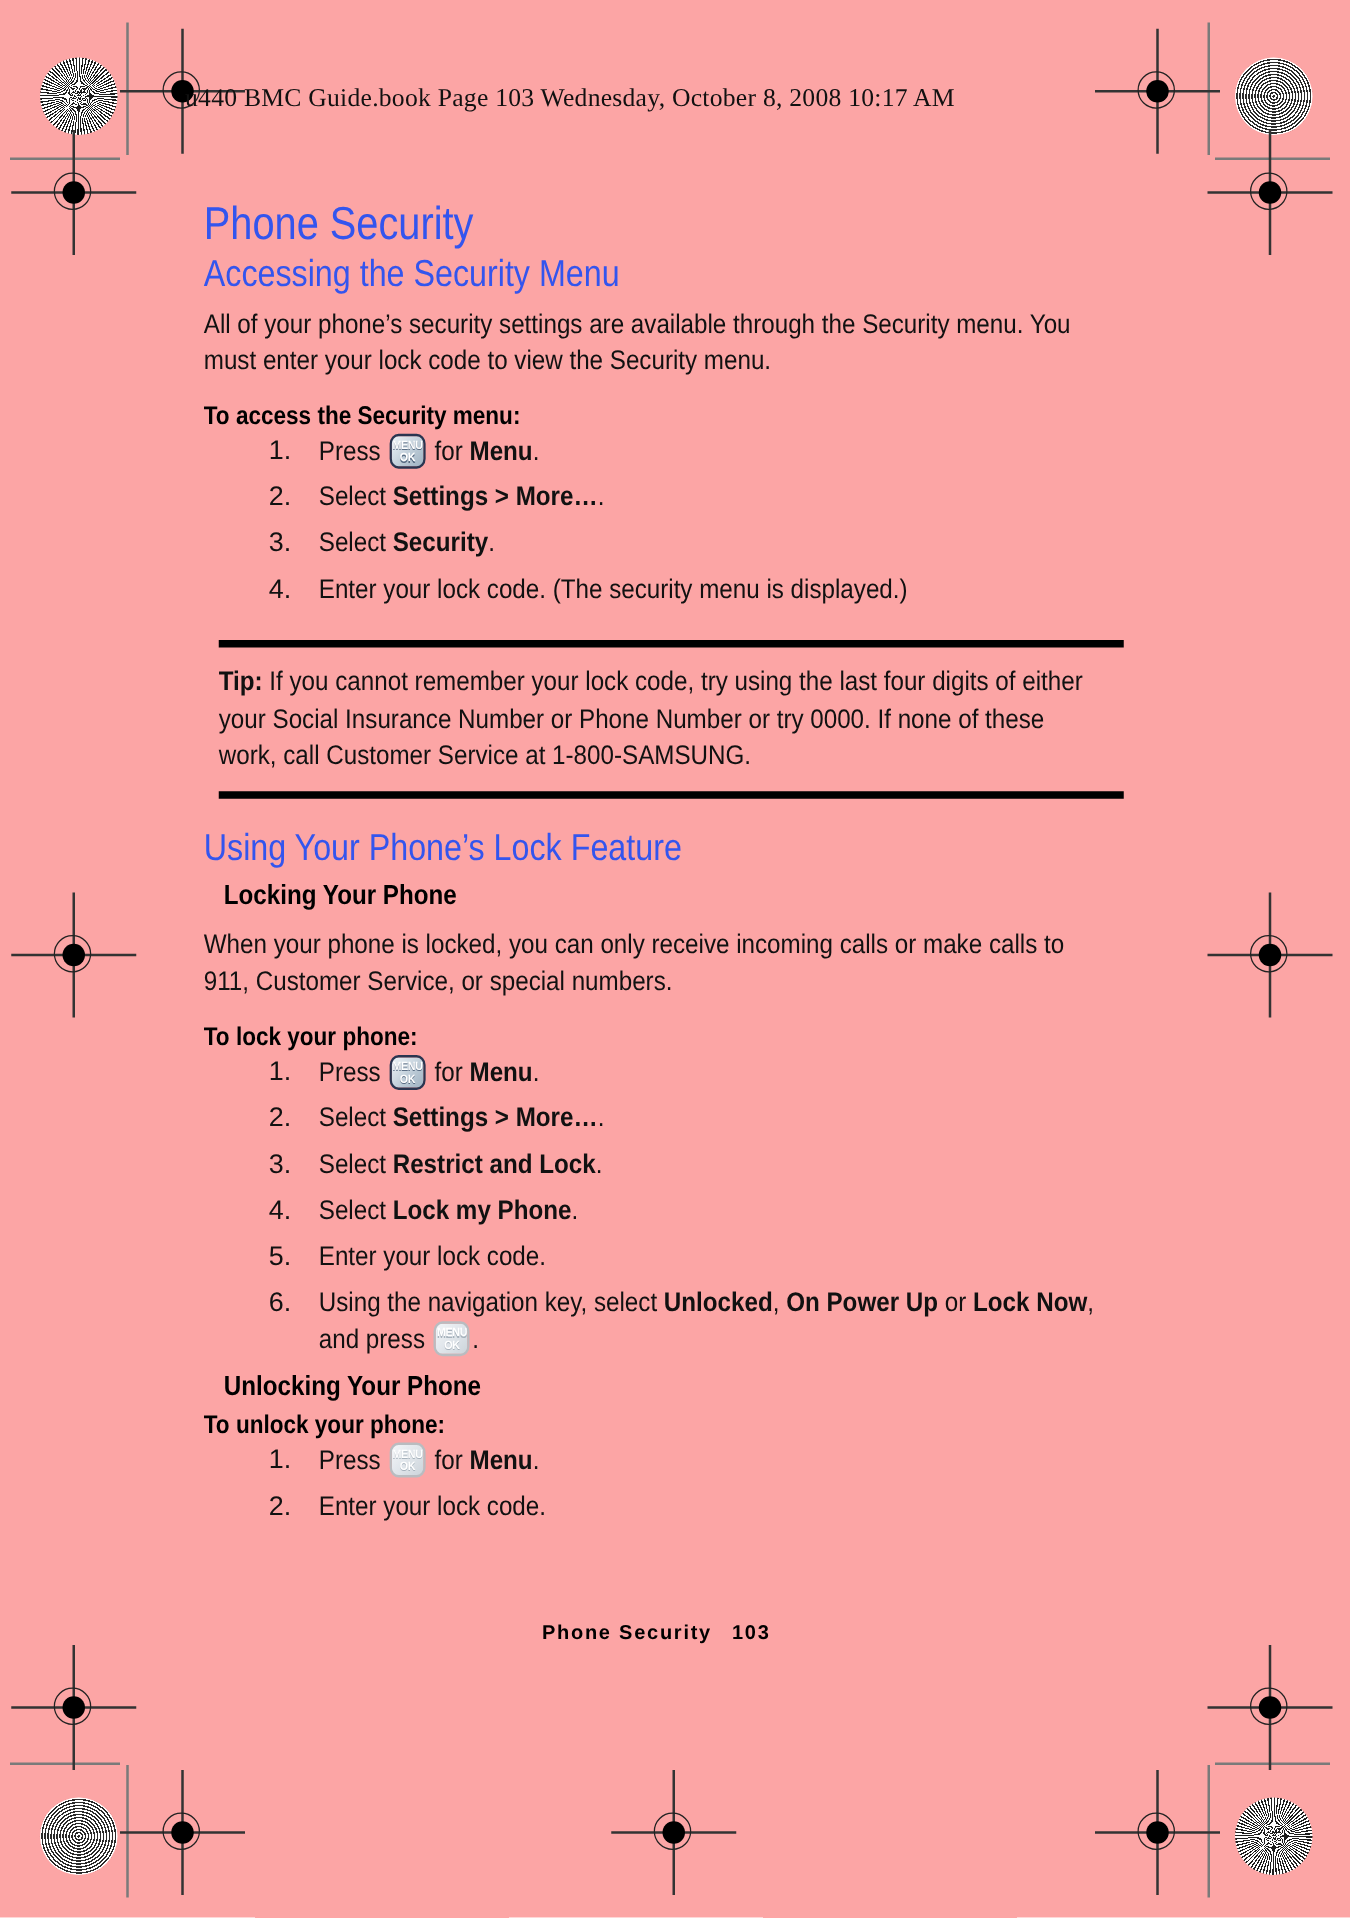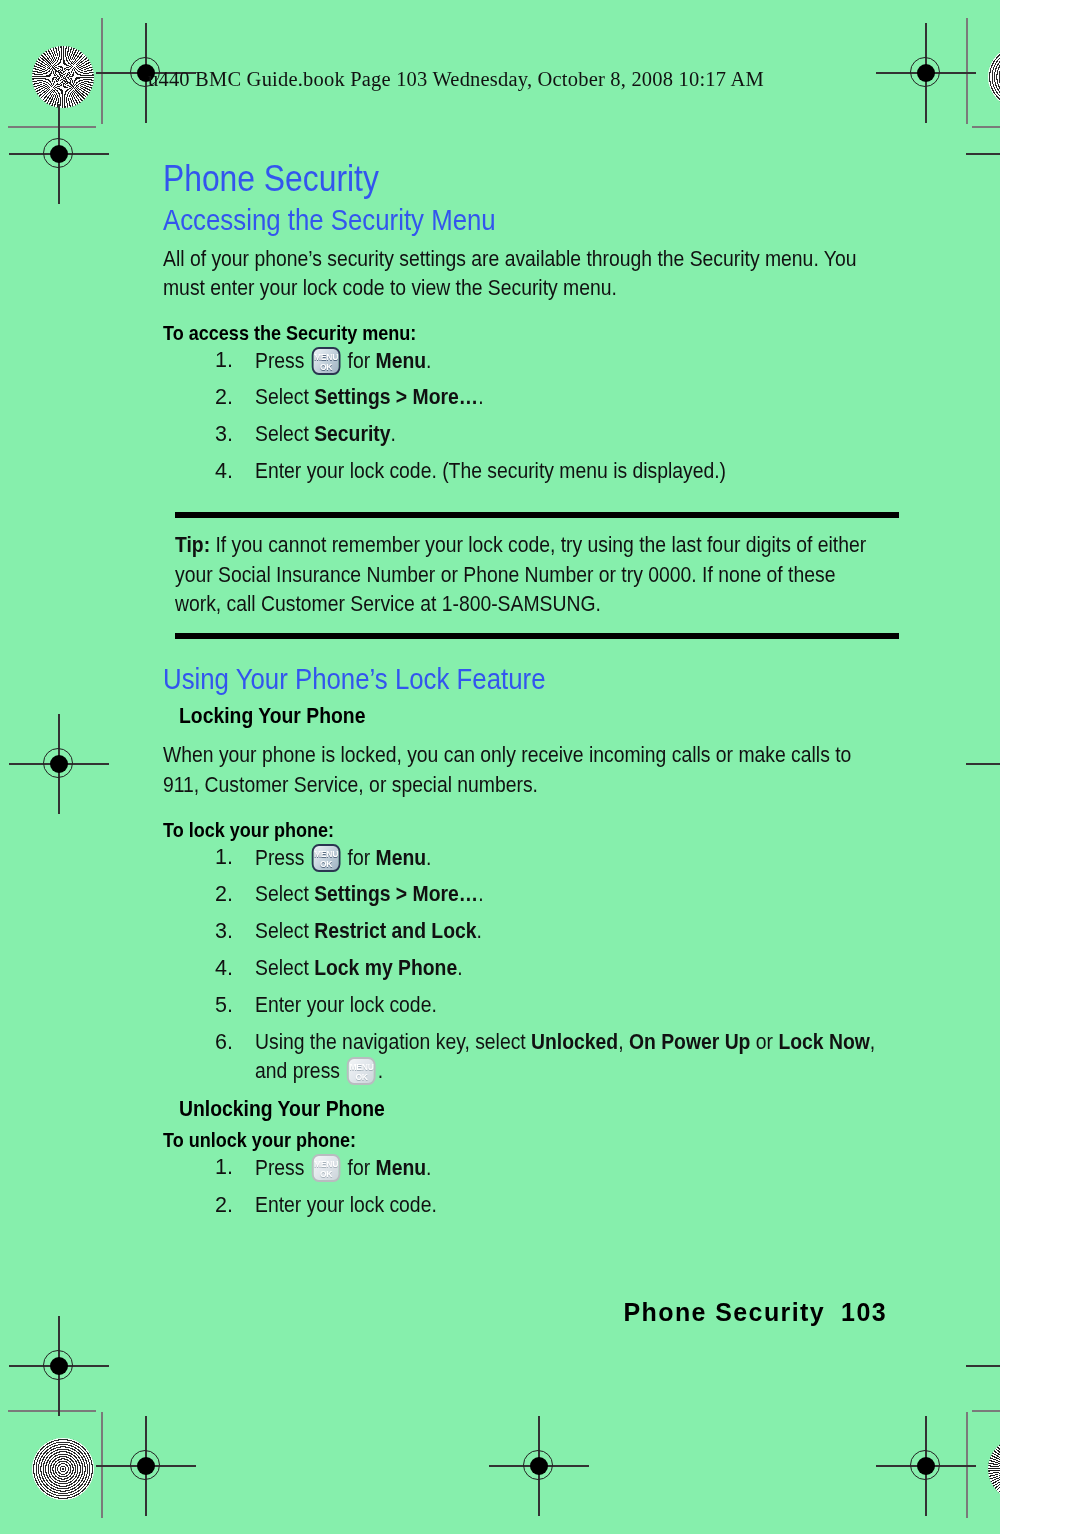--- a/index.html
+++ b/index.html
@@ -2,23 +2,23 @@
 <html><head>
 <meta charset="utf-8">
 <style>
   html, body {
     margin: 0;
     padding: 0;
     background: #ffffff;
   }
   .page {
     position: relative;
-    width: 1000px;
+    width: 1080px;
     height: 1534px;
-    background: #86efac;
+    background: #fca5a5;
     font-family: "Liberation Sans", sans-serif;
     overflow: hidden;
     text-decoration: underline;
   }
 
   
   .trim-line {
     position: absolute;
     background: #7a7a7a;
   }
@@ -215,22 +215,22 @@
     transform-origin: left center;
     width: 111%;
   }
 
   
   .footer {
     position: absolute;
     left: 163px;
     top: 1298px;
     width: 724px;
-    text-align: right;
-    font-size: 25px;
+    text-align: center;
+    font-size: 16px;
     font-weight: bold;
     color: #000;
     letter-spacing: 1.4px;
   }
   .footer .pg { margin-left: 16px; }
 </style>
 </head>
 <body>
 
 <div class="page">

